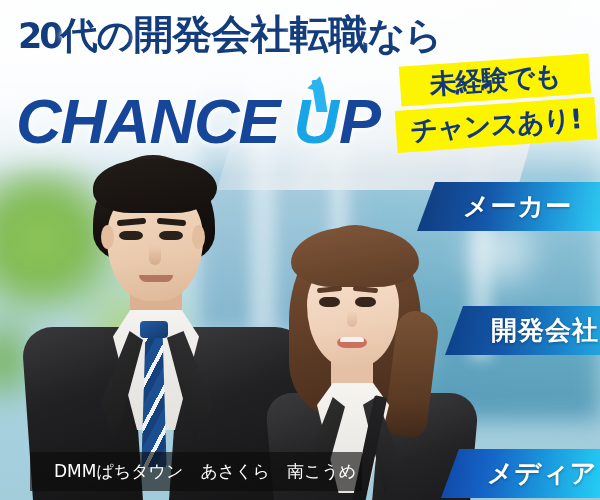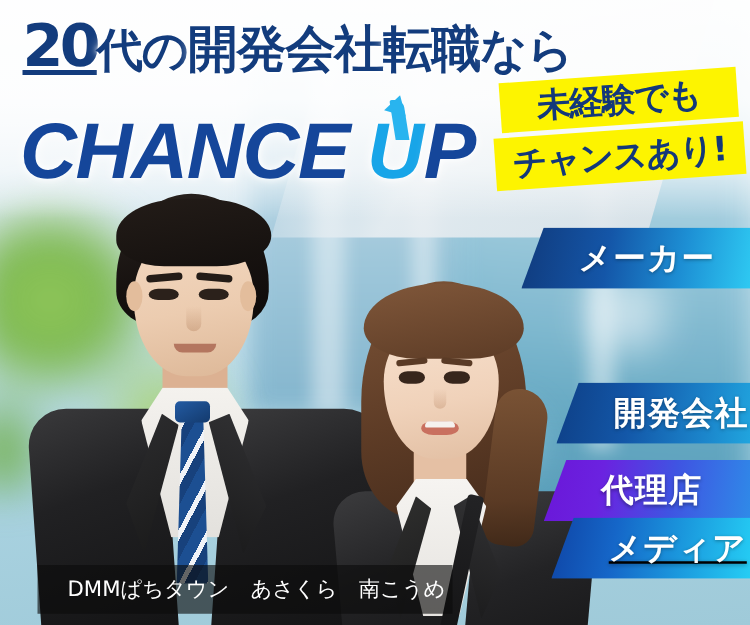--- a/index.html
+++ b/index.html
@@ -176,21 +176,21 @@
 
   
   .headline{
     position:absolute;left:18px;top:14px;z-index:20;
     font-size:40px;font-weight:bold;line-height:1;
     color:#133c7d;letter-spacing:-1px;white-space:nowrap;
     text-shadow:0 0 4px rgba(255,255,255,.95),0 0 9px rgba(255,255,255,.9),
                 1px 1px 0 rgba(255,255,255,.8);
     font-family:"DejaVu Sans","Liberation Sans",sans-serif;
   }
-  .headline .num{font-size:47px;letter-spacing:-3px;text-decoration:underline;}
+  .headline .num{font-size:35px;letter-spacing:-3px;}
   .headline .sm{font-size:37px;}
 
   .logo{
     position:absolute;left:16px;top:65px;z-index:20;white-space:nowrap;
     font-family:"DejaVu Serif","Liberation Serif",serif;
   }
   .logo .word{
     font-size:63px;font-weight:bold;font-style:italic;letter-spacing:-1px;
     color:#15469a;font-family:"Liberation Sans","DejaVu Sans",sans-serif;
     text-shadow:0 0 5px rgba(255,255,255,.95),0 0 10px rgba(255,255,255,.85);
@@ -237,21 +237,21 @@
   .cat span{
     color:#fff;font-weight:bold;font-size:26px;letter-spacing:1px;
     margin-left:46px;white-space:nowrap;
     font-family:"DejaVu Sans","Liberation Sans",sans-serif;
     text-shadow:0 1px 3px rgba(0,0,0,.35);
   }
   #cat0{left:417px;top:182px;width:183px;background:linear-gradient(100deg,#103a7c 0%,#1456a8 38%,#1d8fd4 70%,#2ec9f2 100%);}
   #cat1{left:423px;top:244px;width:177px;background:linear-gradient(100deg,#3b1fc4 0%,#4a2ad8 30%,#3457d8 65%,#2f86e0 100%);}
   #cat2{left:445px;top:306px;width:171px;background:linear-gradient(100deg,#0e3f86 0%,#1357a8 35%,#1b85cb 70%,#23b2e6 100%);}
   #cat3{left:435px;top:368px;width:165px;background:linear-gradient(100deg,#6a17d8 0%,#6b22e0 28%,#3f54e2 62%,#2f8ae8 100%);}
-  #cat4{left:441px;top:414px;width:159px;background:linear-gradient(100deg,#0f45a6 0%,#1566c8 32%,#1b9ade 66%,#25cdf4 100%);text-decoration:underline;}
+  #cat4{left:441px;top:449px;width:159px;background:linear-gradient(100deg,#0f45a6 0%,#1566c8 32%,#1b9ade 66%,#25cdf4 100%);}
 
   
   .credit{
     position:absolute;left:30px;top:452px;width:332px;height:39px;z-index:25;
     background:rgba(12,12,12,.62);
     display:flex;align-items:center;
   }
   .credit span{
     color:#fff;font-size:17px;margin-left:24px;white-space:nowrap;
     font-family:"DejaVu Sans","Liberation Sans",sans-serif;
@@ -333,23 +333,20 @@
   <div class="badge" id="badge2">
     <span>チャンスあり!</span>
   </div>
 
   <div class="cat" id="cat0">
     <span>メーカー</span>
   </div>
   <div class="cat" id="cat2">
     <span>開発会社</span>
   </div>
-  <div class="cat" id="cat3">
-    <span>代理店</span>
-  </div>
   <div class="cat" id="cat4">
     <span>メディア</span>
   </div>
 
   <div class="credit">
     <span>DMMぱちタウン　あさくら　南こうめ</span>
   </div>
 
 </div>
 

